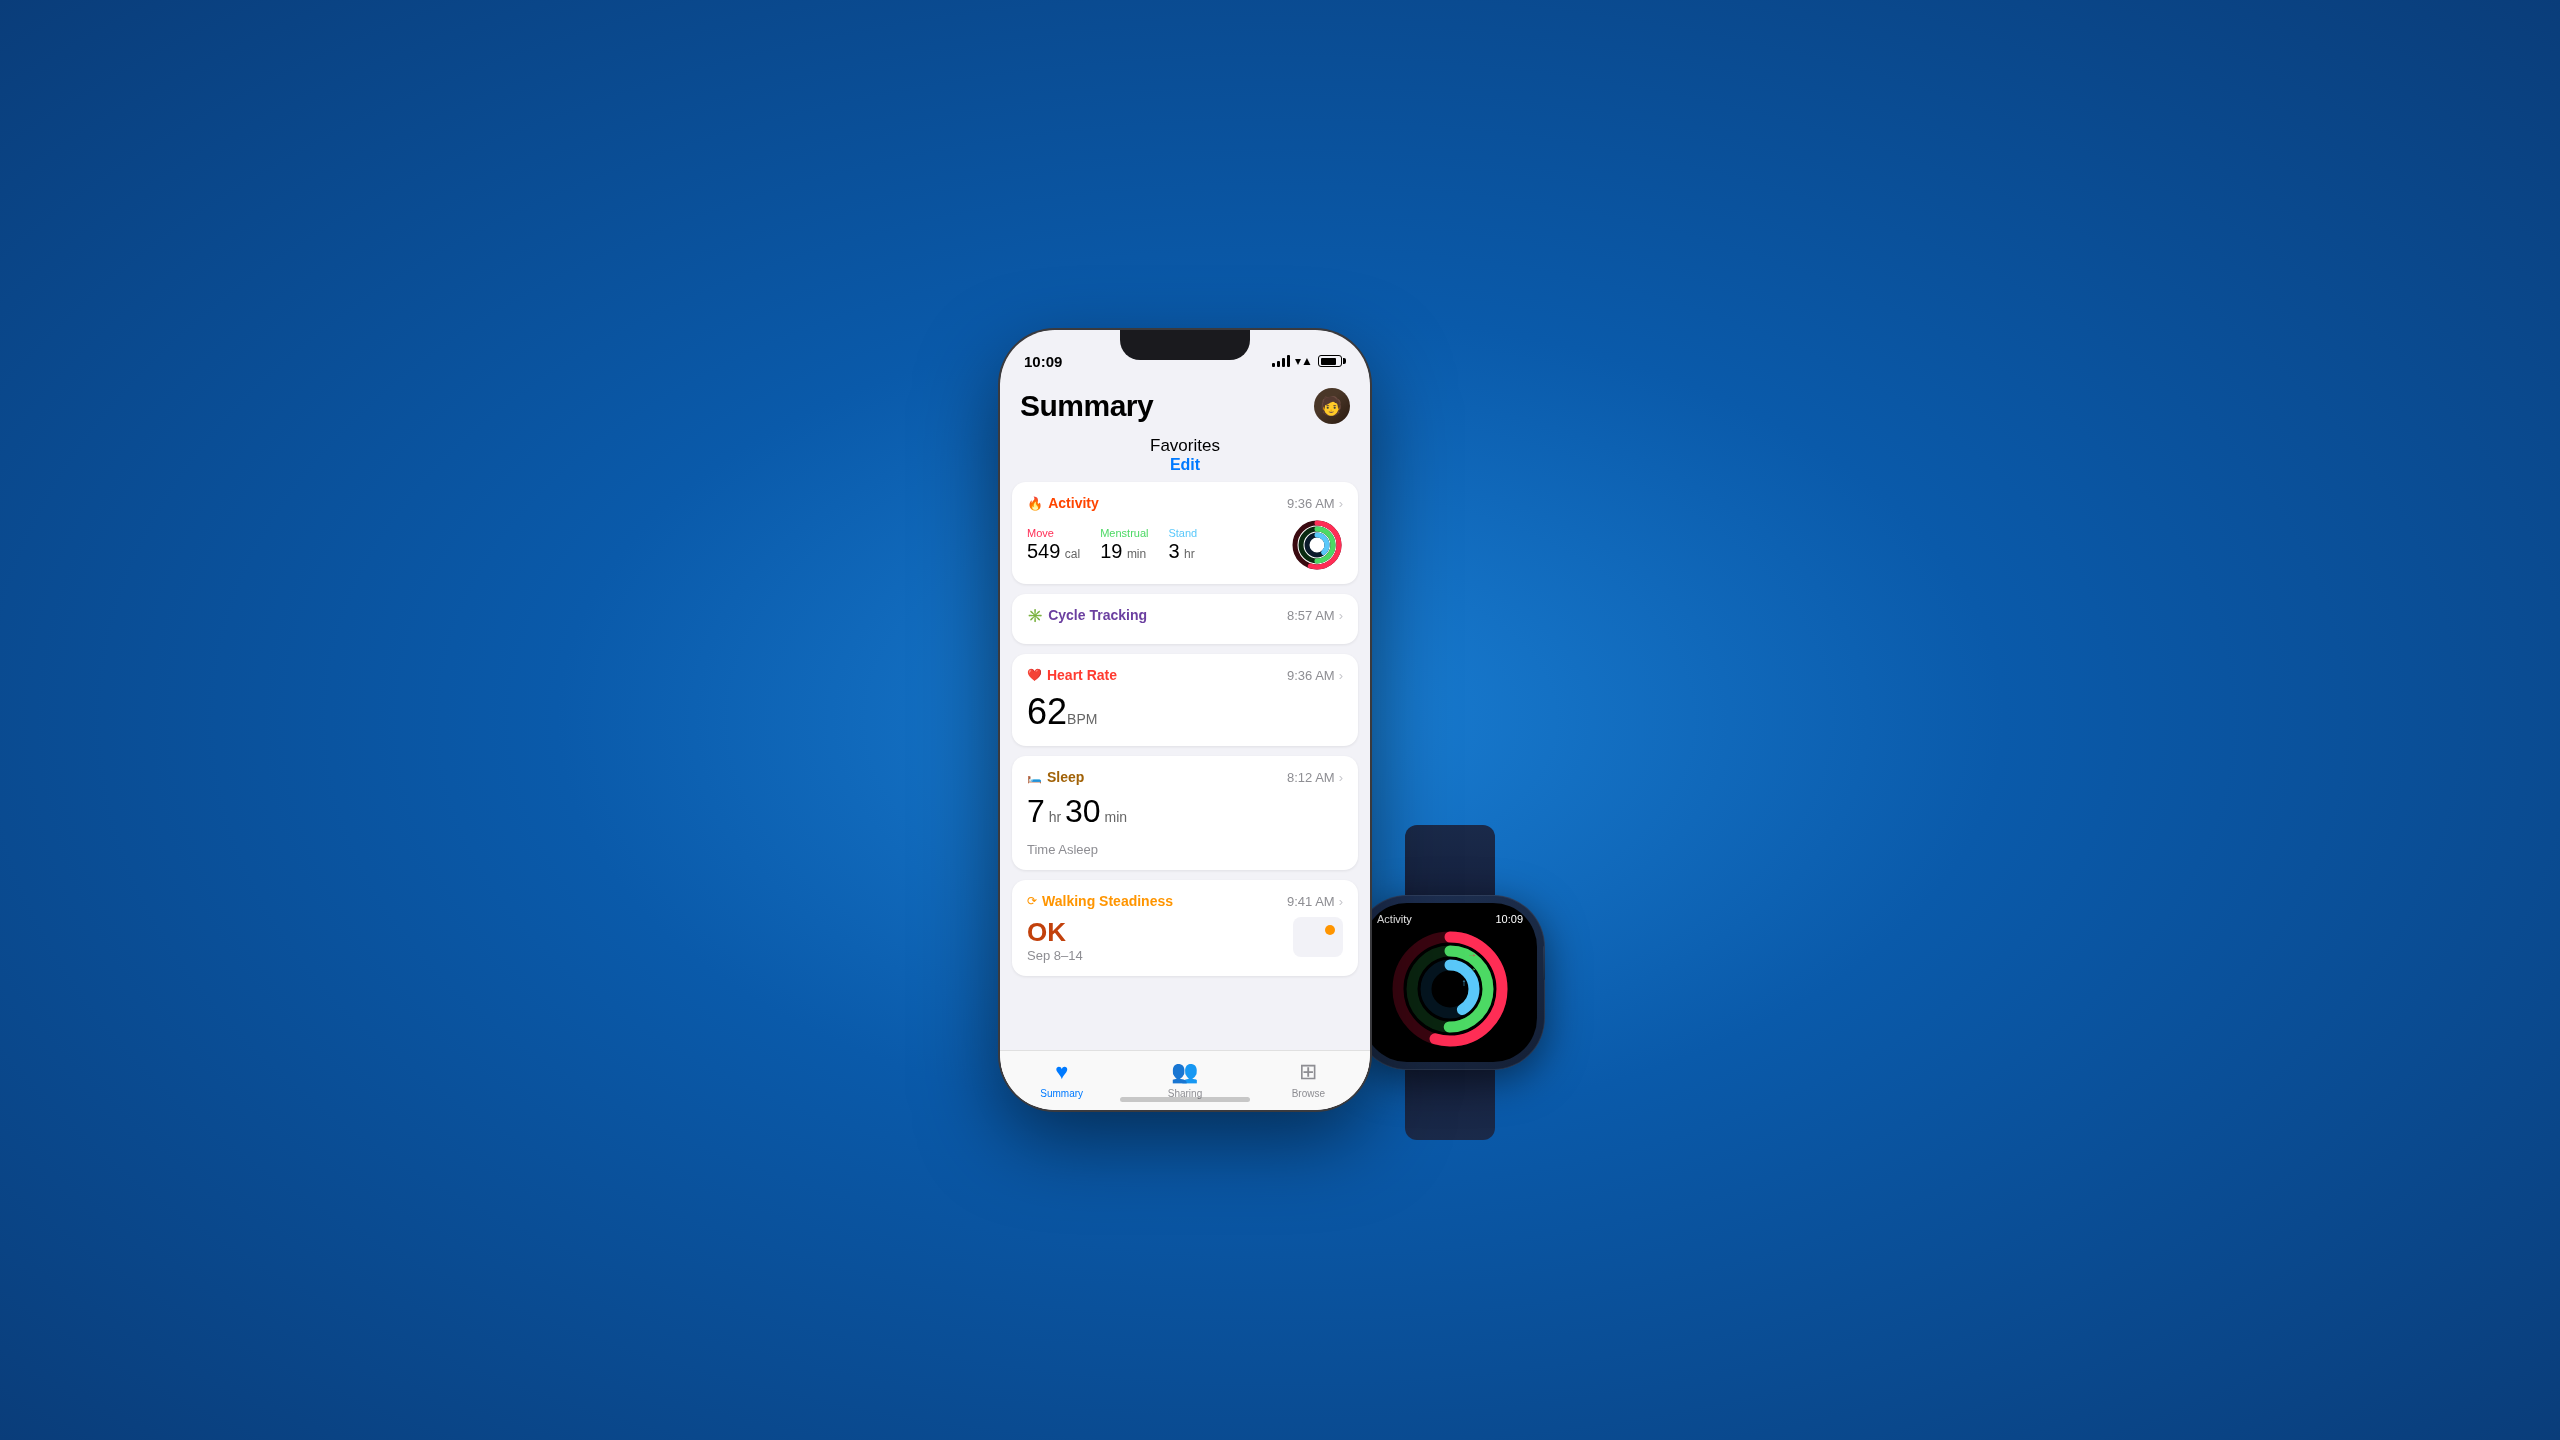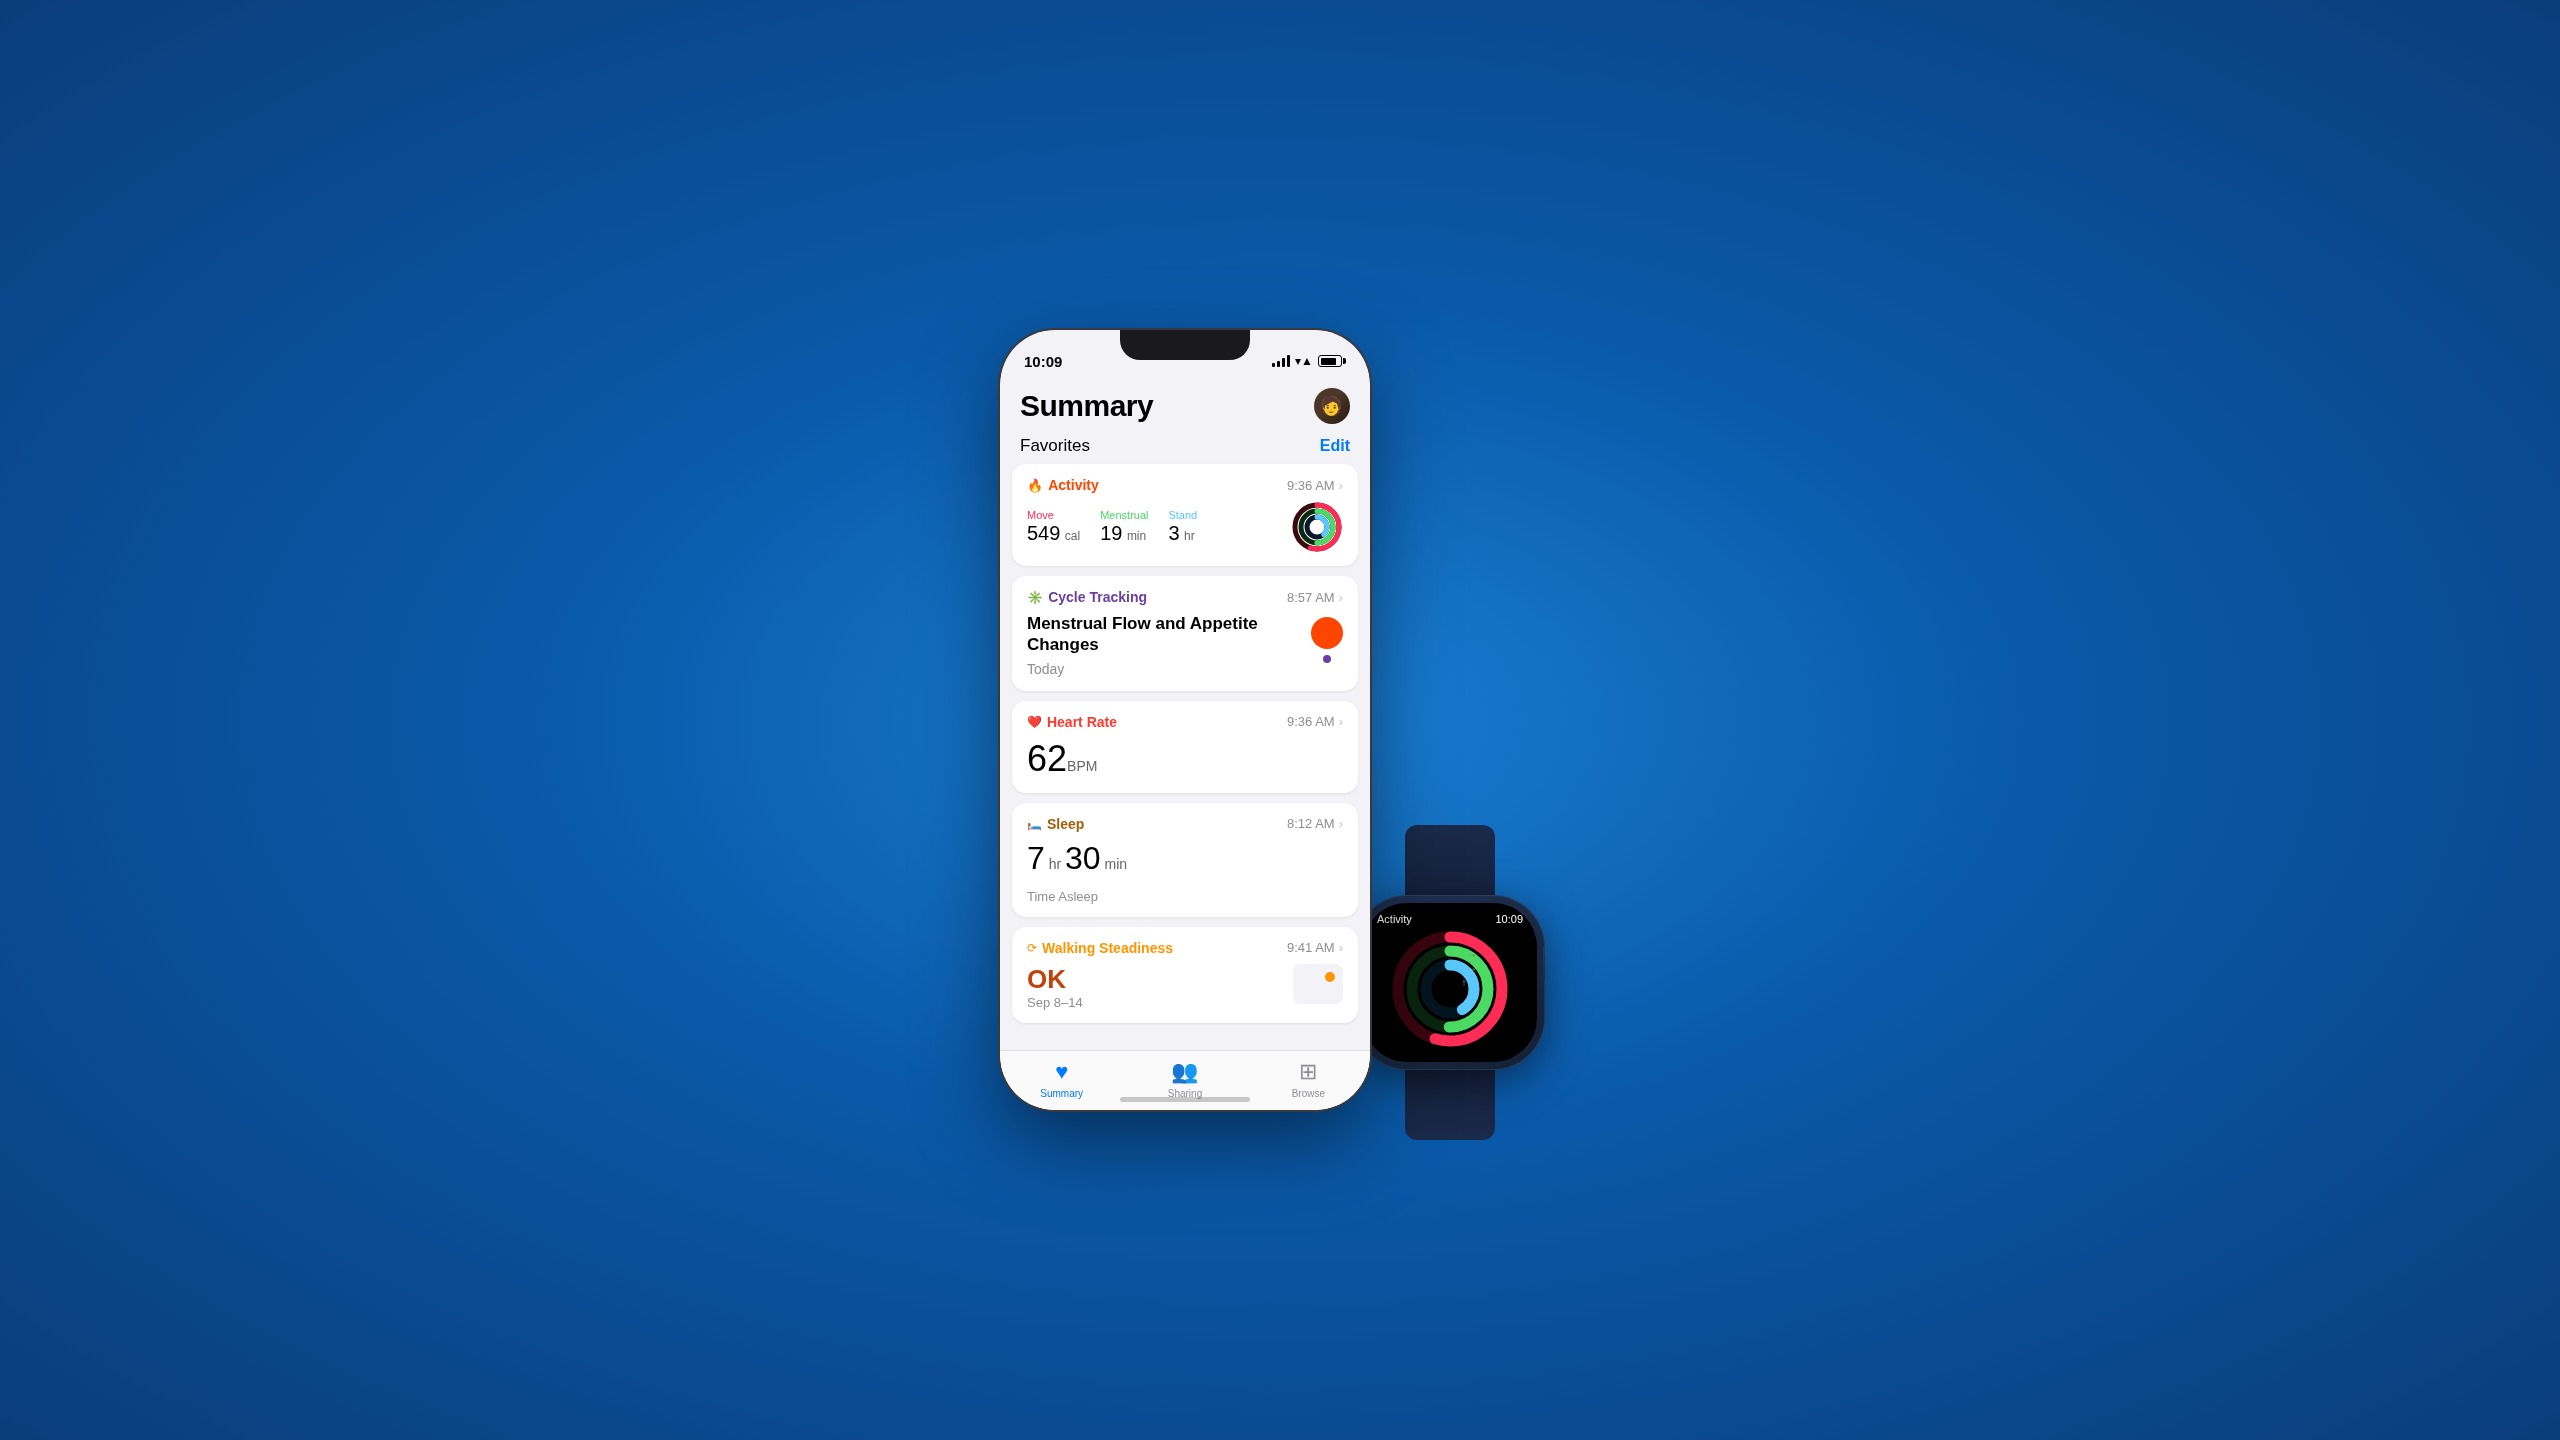--- a/index.html
+++ b/index.html
@@ -153,20 +153,21 @@
       font-size: 18px;
       overflow: hidden;
     }
 
     
     .section-header {
       display: flex;
       justify-content: space-between;
       align-items: center;
       padding: 6px 20px 8px;
+      flex-direction: column;
     }
     .section-label {
       font-size: 17px;
       font-weight: 400;
       color: #000;
     }
     .edit-btn {
       font-size: 16px;
       font-weight: 700;
       color: #007aff;
@@ -611,30 +612,20 @@
           <div class="card-header">
             <div class="card-title-row">
               <span class="icon-cycle">✳️</span>
               <span class="card-title cycle">Cycle Tracking</span>
             </div>
             <div class="card-time">
               <span>8:57 AM</span>
               <span class="chevron">›</span>
             </div>
           </div>
-          <div class="cycle-content">
-            <div class="cycle-text">
-              <h3>Menstrual Flow and Appetite Changes</h3>
-              <span class="date">Today</span>
-            </div>
-            <div class="cycle-dots">
-              <div class="cycle-dot-large"></div>
-              <div class="cycle-dot-small"></div>
-            </div>
-          </div>
         </div>
 
         <div class="card">
           <div class="card-header">
             <div class="card-title-row">
               <span class="icon-heart-red">❤️</span>
               <span class="card-title heart">Heart Rate</span>
             </div>
             <div class="card-time">
               <span>9:36 AM</span>

